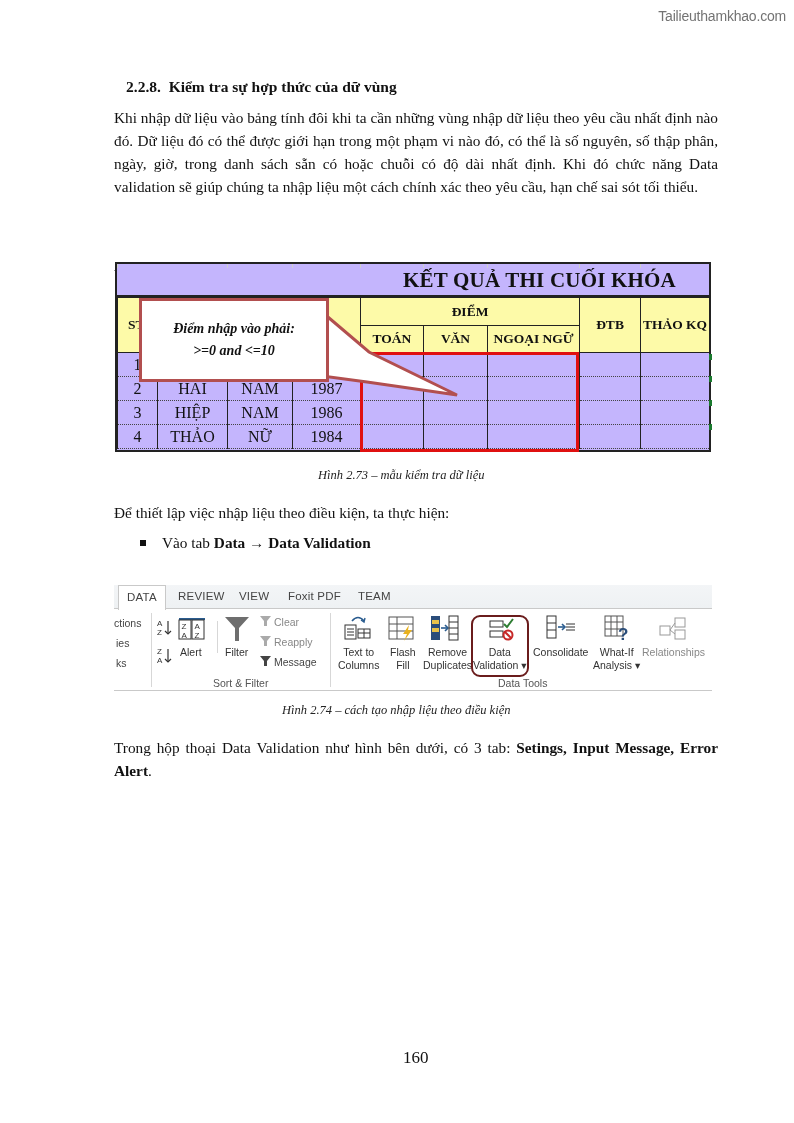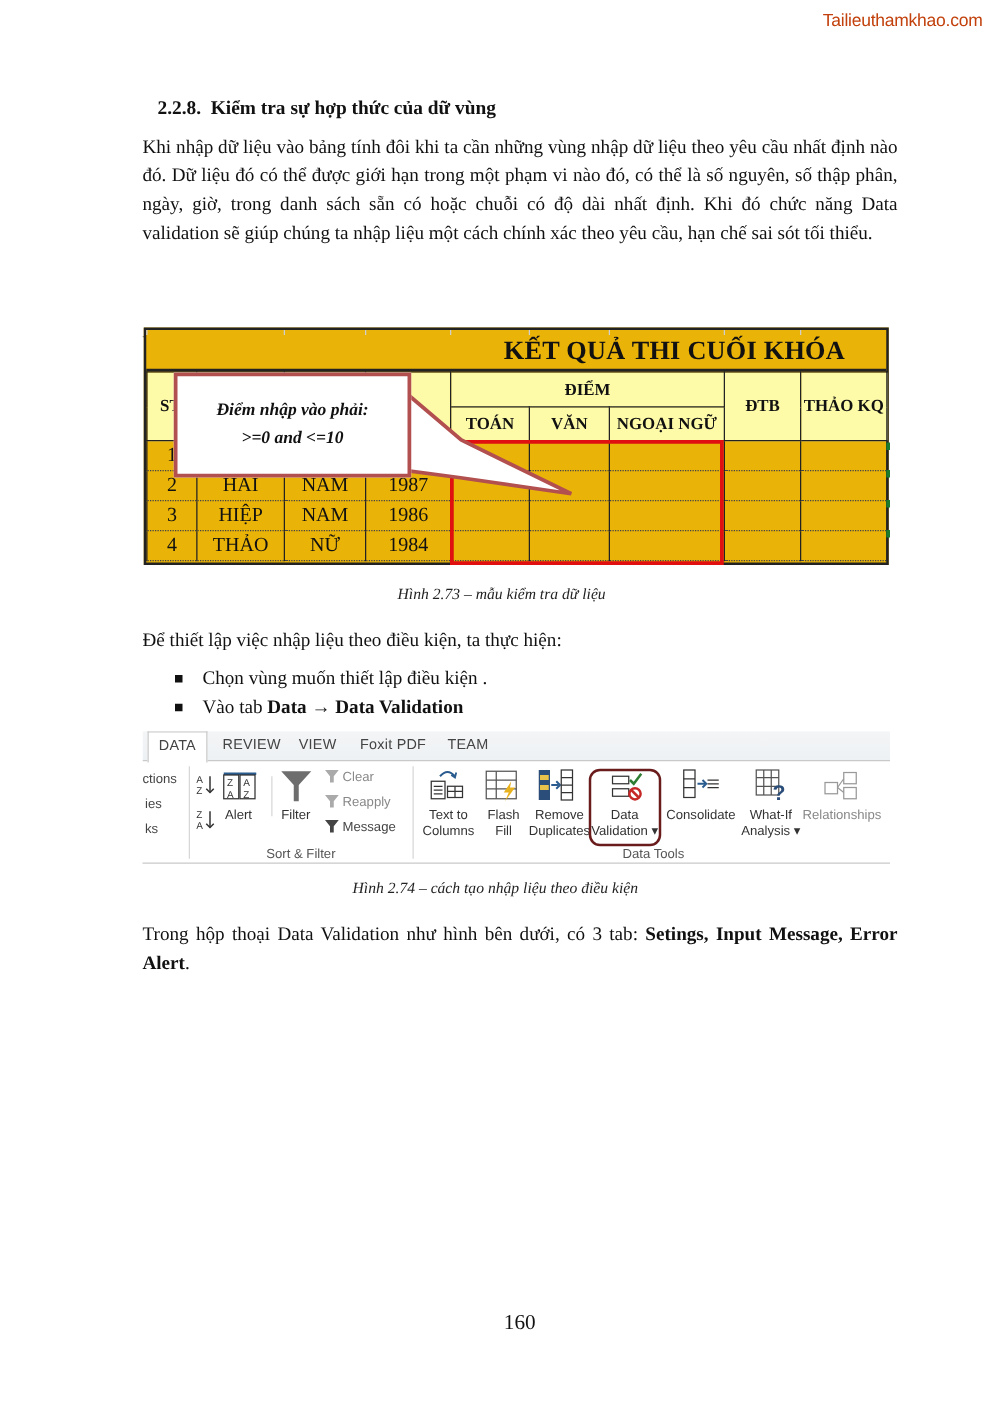--- a/index.html
+++ b/index.html
@@ -1,39 +1,39 @@
 <!DOCTYPE html>
 <html><head>
   <meta charset="utf-8">
   <style>
     * { box-sizing: border-box; margin: 0; padding: 0; }
     html, body { width: 794px; height: 1123px; background: #ffffff; overflow: hidden; }
     body { position: relative; font-family: "Liberation Serif", serif; color: #111; }
 
-    .watermark { position: absolute; top: 8px; right: 8px; font-family: "Liberation Sans", sans-serif; font-size: 14px; color: #c2410c; letter-spacing: -0.2px; }
+    .watermark { position: absolute; top: 8px; right: 8px; font-family: "Liberation Sans", sans-serif; font-size: 14px; color: #737373; letter-spacing: -0.2px; }
 
     .section-heading { position: absolute; left: 126px; top: 78px; font-weight: bold; font-size: 15.5px; }
 
     .para { position: absolute; left: 114px; width: 604px; font-size: 15.3px; line-height: 23px; text-align: justify; }
     .para.intro { top: 106px; }
     .para.example { top: 231px; margin-top: 32px; }
     .para.setup { top: 501px; }
     .para.dialog { top: 736px; }
     .para b { font-weight: bold; }
 
     .bullets { position: absolute; left: 140px; top: 531px; font-size: 15.3px; line-height: 23px; list-style: none; }
     .bullets li { position: relative; padding-left: 22px; }
     .bullets li::before { content: ""; position: absolute; left: 0; top: 9px; width: 6px; height: 6px; background: #111; }
 
     .caption { position: absolute; font-style: italic; font-size: 12.5px; color: #222; }
     .caption.c1 { left: 318px; top: 468px; }
     .caption.c2 { left: 282px; top: 703px; }
 
     
-    .sheet { position: absolute; left: 115px; top: 262px; width: 596px; height: 190px; border: 2px solid #222; background: #eab308; font-family: "Liberation Serif", serif; }
+    .sheet { position: absolute; left: 115px; top: 262px; width: 596px; height: 190px; border: 2px solid #222; background: #c4b5fd; font-family: "Liberation Serif", serif; }
     .sheet-title-row { position: absolute; left: 0; top: 0; width: 592px; height: 33px; border-bottom: 2px solid #222; }
     .sheet-title { position: absolute; left: 286px; top: 4px; font-weight: bold; font-size: 21px; letter-spacing: 0.2px; }
     .topgrid { position: absolute; top: 0; height: 4px; border-left: 1px solid #cfcfcf; }
 
     table.grid { position: absolute; left: 0; top: 33px; border-collapse: collapse; table-layout: fixed; width: 592px; }
     table.grid th, table.grid td { border: 1px solid #222; text-align: center; font-size: 15px; padding: 0; }
     table.grid thead th { background: #fdfaa8; font-weight: bold; font-size: 13.5px; }
     table.grid tbody td { height: 24px; border-top: 1px dotted #444; border-bottom: 1px dotted #444; font-size: 16px; }
     table.grid tbody tr:first-child td { border-top: 1px solid #222; }
 
@@ -174,21 +174,20 @@
   <div class="green-mark" style="top:112px"></div>
   <div class="green-mark" style="top:136px"></div>
   <div class="green-mark" style="top:160px"></div>
 </div>
 
 <div class="caption c1">Hình 2.73 – mẫu kiểm tra dữ liệu</div>
 
 <p class="para setup">Để thiết lập việc nhập liệu theo điều kiện, ta thực hiện:</p>
 
 <ul class="bullets">
-  <li><span>Chọn vùng muốn thiết lập điều kiện .</span></li>
   <li>
     <span>Vào tab </span><b>Data</b><b> → </b><b>Data Validation</b>
   </li>
 </ul>
 
 <div class="ribbon">
   <div class="tabs-bar"></div>
   <div class="tab active" style="left:4px">DATA</div>
   <div class="tab" style="left:64px">REVIEW</div>
   <div class="tab" style="left:125px">VIEW</div>

